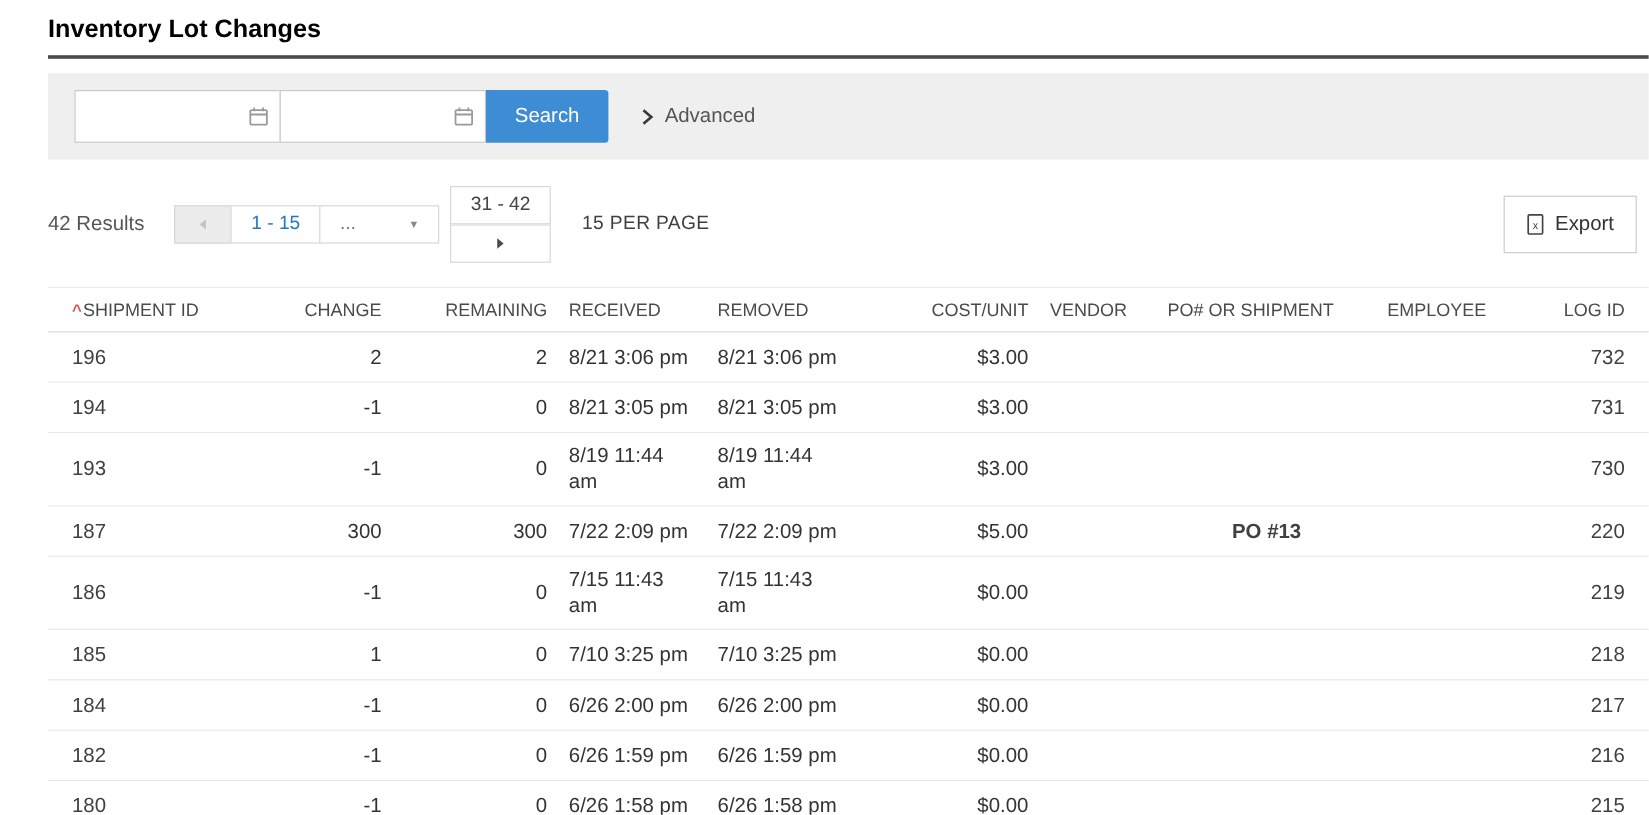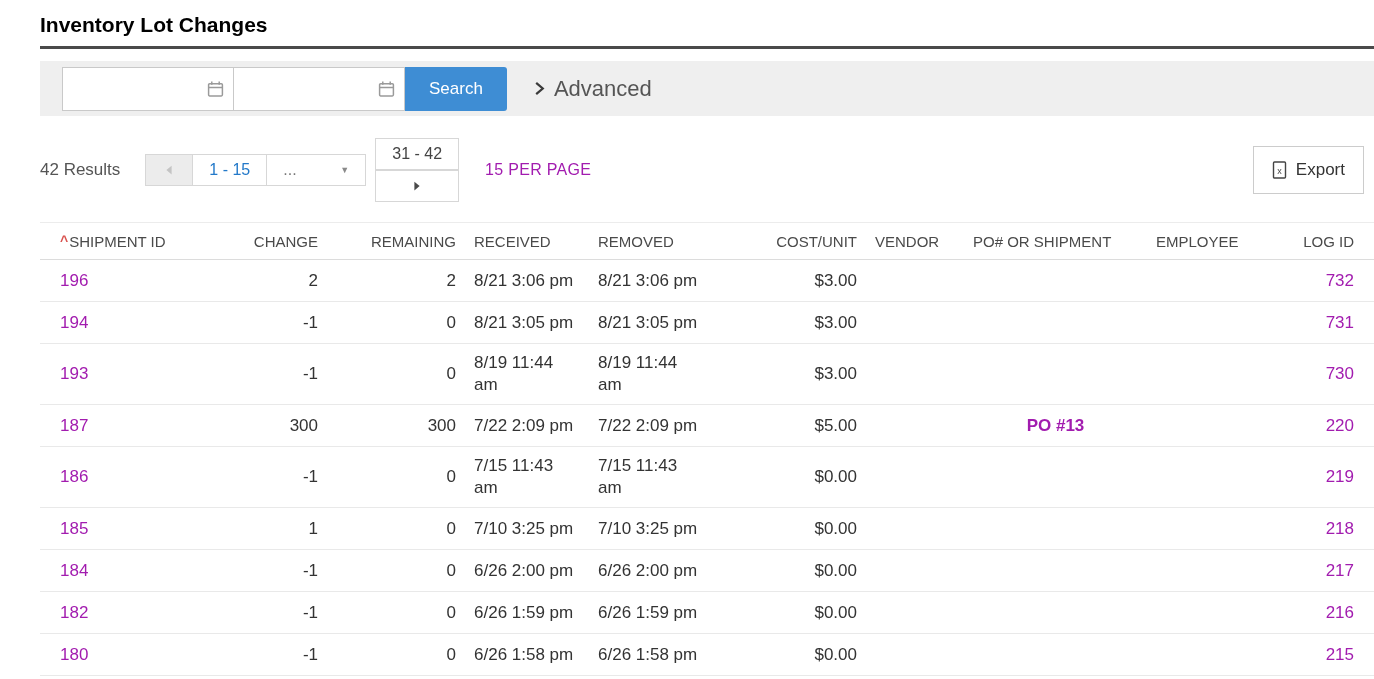--- a/index.html
+++ b/index.html
@@ -2,45 +2,45 @@
 <html><head>
 <meta charset="utf-8">
 <style>
   * { box-sizing: border-box; }
   html, body { margin:0; padding:0; }
   body {
     width: 1374px; height: 679px; overflow: hidden;
     background: #fff; color: #333;
     font-family: "Liberation Sans", sans-serif;
   }
-  a { color: #a21caf; text-decoration: none; }
+  a { color: #404040; text-decoration: none; }
   .page { padding-left: 40px; }
 
   
   .header { border-bottom: 3px solid #4a4a4a; padding: 13px 0 9px; }
   .title { margin: 0; font-size: 21px; font-weight: bold; color: #000000; }
 
   
   .search-panel {
-    background: #efefef; margin-top: 12px; height: 55px;
+    background: #efefef; margin-top: 12px; height: 72px;
     display: flex; align-items: center; padding-left: 22px;
   }
   .input-group { display: flex; align-items: stretch; height: 44px; }
   .date-field { width: 172px; background: #fff; border: 1px solid #c9c9c9; position: relative; }
   .date-field + .date-field { margin-left: -1px; }
   .date-field input {
     width: 100%; height: 100%; border: none; outline: none; background: transparent;
     padding: 0 38px 0 12px; font-size: 16px; font-family: inherit; color:#333;
   }
   .cal-icon { position: absolute; right: 9px; top: 50%; transform: translateY(-50%); display: flex; }
   .search-btn {
     border: none; background: #3e8dd4; color: #fff; font-size: 17px;
     padding: 0 24px; font-family: inherit; cursor: pointer; border-radius: 0 3px 3px 0;
   }
-  .advanced { display: flex; align-items: center; gap: 9px; margin-left: 26px; color: #555; font-size: 22px; cursor: pointer; }
+  .advanced { display: flex; align-items: center; gap: 9px; margin-left: 26px; color: #555; font-size: 17px; cursor: pointer; }
 
   
   .toolbar { display: flex; align-items: center; margin-top: 22px; padding-right: 10px; }
   .results { font-size: 17px; color: #555; }
   .pgroup { display: flex; margin-left: 26px; }
   .pgroup.second { margin-left: 10px; flex-direction: column; }
   .pbtn {
     height: 32px; min-width: 46px; background: #fff; border: 1px solid #d7d7d7; margin-left: -1px;
     display: flex; align-items: center; justify-content: center;
     font-size: 16px; font-family: inherit; color: #444; padding: 0 16px; cursor: pointer;

